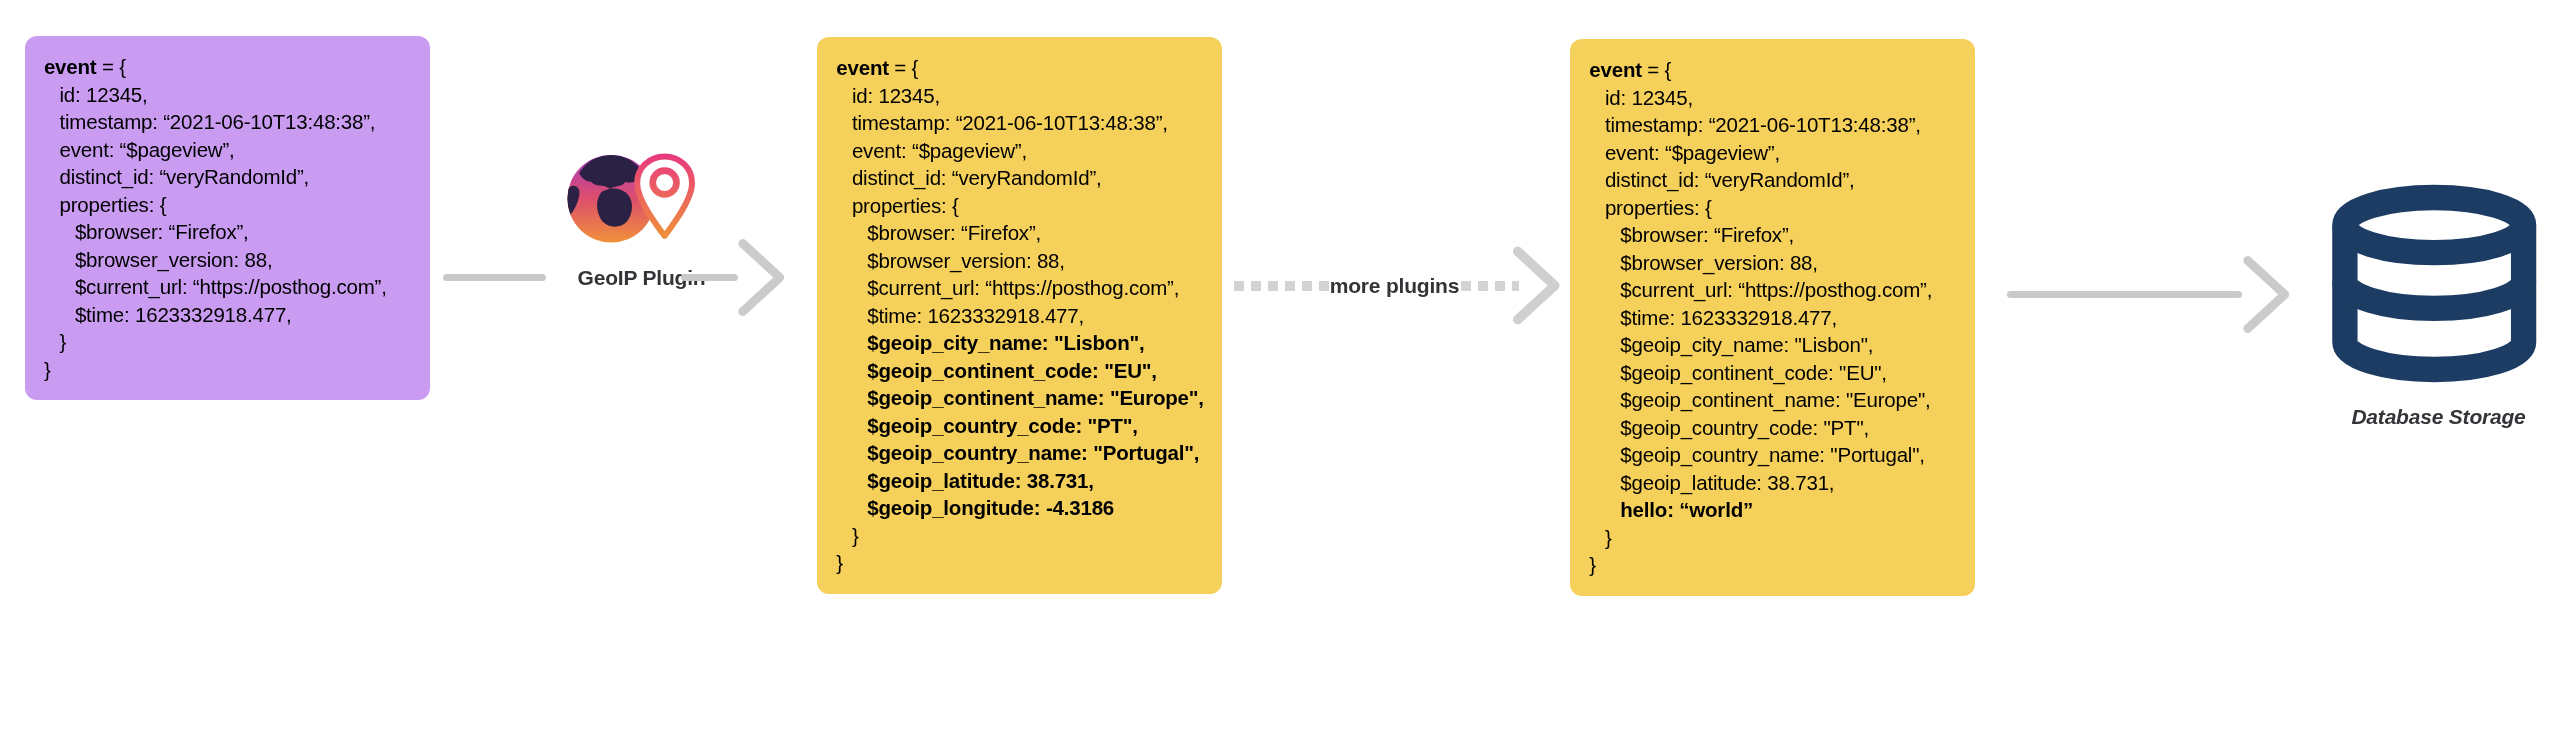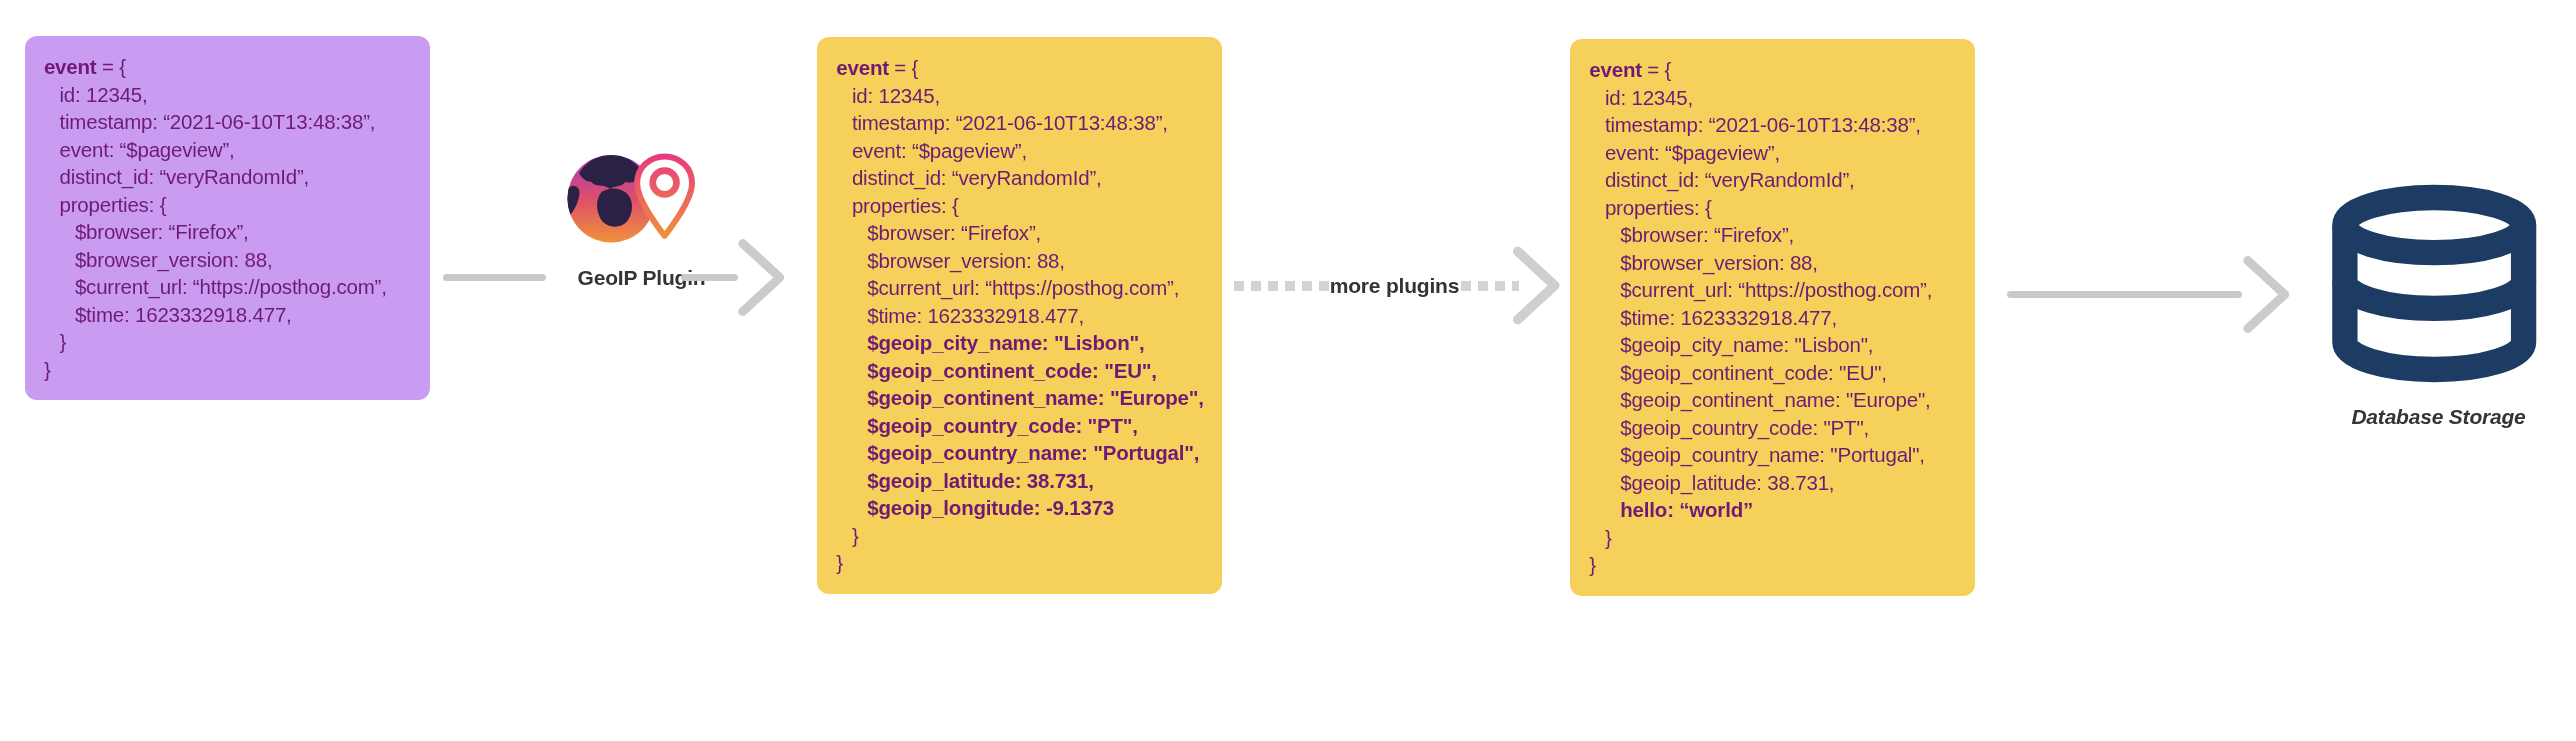--- a/index.html
+++ b/index.html
@@ -1,20 +1,20 @@
 <!DOCTYPE html>
 <html style="font-size:12px"><head>
 <meta charset="utf-8">
 <title>Diagram</title>
 <style>
   html,body{margin:0;padding:0;background:#ffffff;}
   #stage{position:relative;width:2576px;height:741px;background:#ffffff;overflow:hidden;
          font-family:"Liberation Sans", sans-serif;}
   .card{position:absolute;width:405px;border-radius:12px;padding:17px 19.3px;box-sizing:border-box;
-        font-size:20.5px;line-height:27.5px;color:#701a75;letter-spacing:-0.2px;}
+        font-size:20.5px;line-height:27.5px;color:#000000;letter-spacing:-0.2px;}
   .purple{background:#c99cf2;}
   .yellow{background:#f5d05a;}
   .ln{white-space:nowrap;}
   .i1{padding-left:15.6px;}
   .i2{padding-left:31px;}
   .b{font-weight:700;}
   .label{position:absolute;font-weight:700;font-size:21px;line-height:30px;color:#333338;
          text-align:center;letter-spacing:-0.2px;}
   .aline{position:absolute;height:7.4px;border-radius:3.7px;background:#c9c9c9;}
   .dash{position:absolute;height:9.7px;
@@ -88,21 +88,21 @@
     <div class="ln i2">$browser: “Firefox”,</div>
     <div class="ln i2">$browser_version: 88,</div>
     <div class="ln i2">$current_url: “https://posthog.com”,</div>
     <div class="ln i2">$time: 1623332918.477,</div>
     <div class="ln i2 b">$geoip_city_name: "Lisbon",</div>
     <div class="ln i2 b">$geoip_continent_code: "EU",</div>
     <div class="ln i2 b">$geoip_continent_name: "Europe",</div>
     <div class="ln i2 b">$geoip_country_code: "PT",</div>
     <div class="ln i2 b">$geoip_country_name: "Portugal",</div>
     <div class="ln i2 b">$geoip_latitude: 38.731,</div>
-    <div class="ln i2 b">$geoip_longitude: -9.1373</div>
+    <div class="ln i2 b">$geoip_longitude: -4.3186</div>
     <div class="ln i1">}</div>
     <div class="ln">}</div>
   </div>
 
   <div class="dash" style="left:1234px;top:281px;width:97px;"></div>
   <div class="label" style="left:1298px;top:271px;width:193px;">more plugins</div>
   <div class="dash" style="left:1461px;top:281px;width:58px;"></div>
   <div class="ahead" style="left:1510px;top:244px;">
     <svg width="54" height="83" viewBox="0 0 72 112">
         <polyline points="10,10 60,56 10,102" fill="none" stroke="#cfcfcf" stroke-width="13" stroke-linecap="round" stroke-linejoin="round"></polyline>

